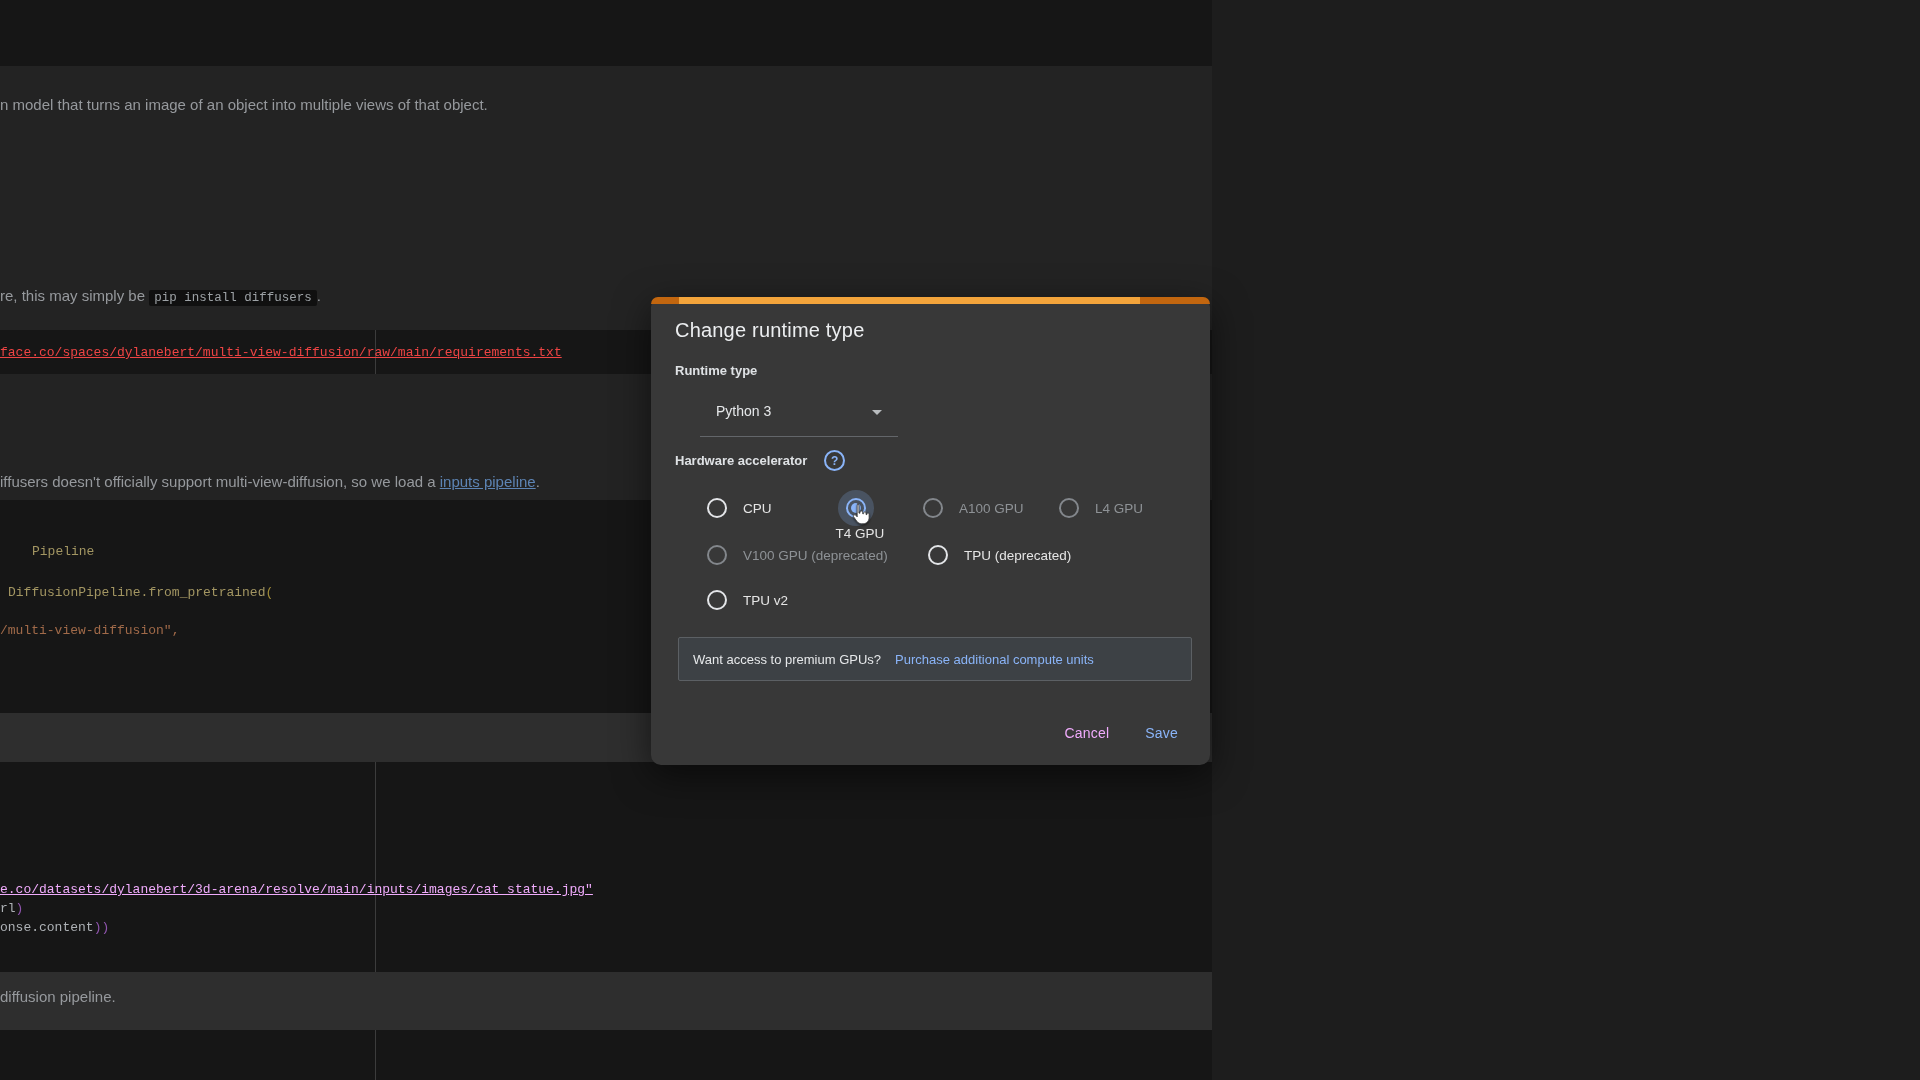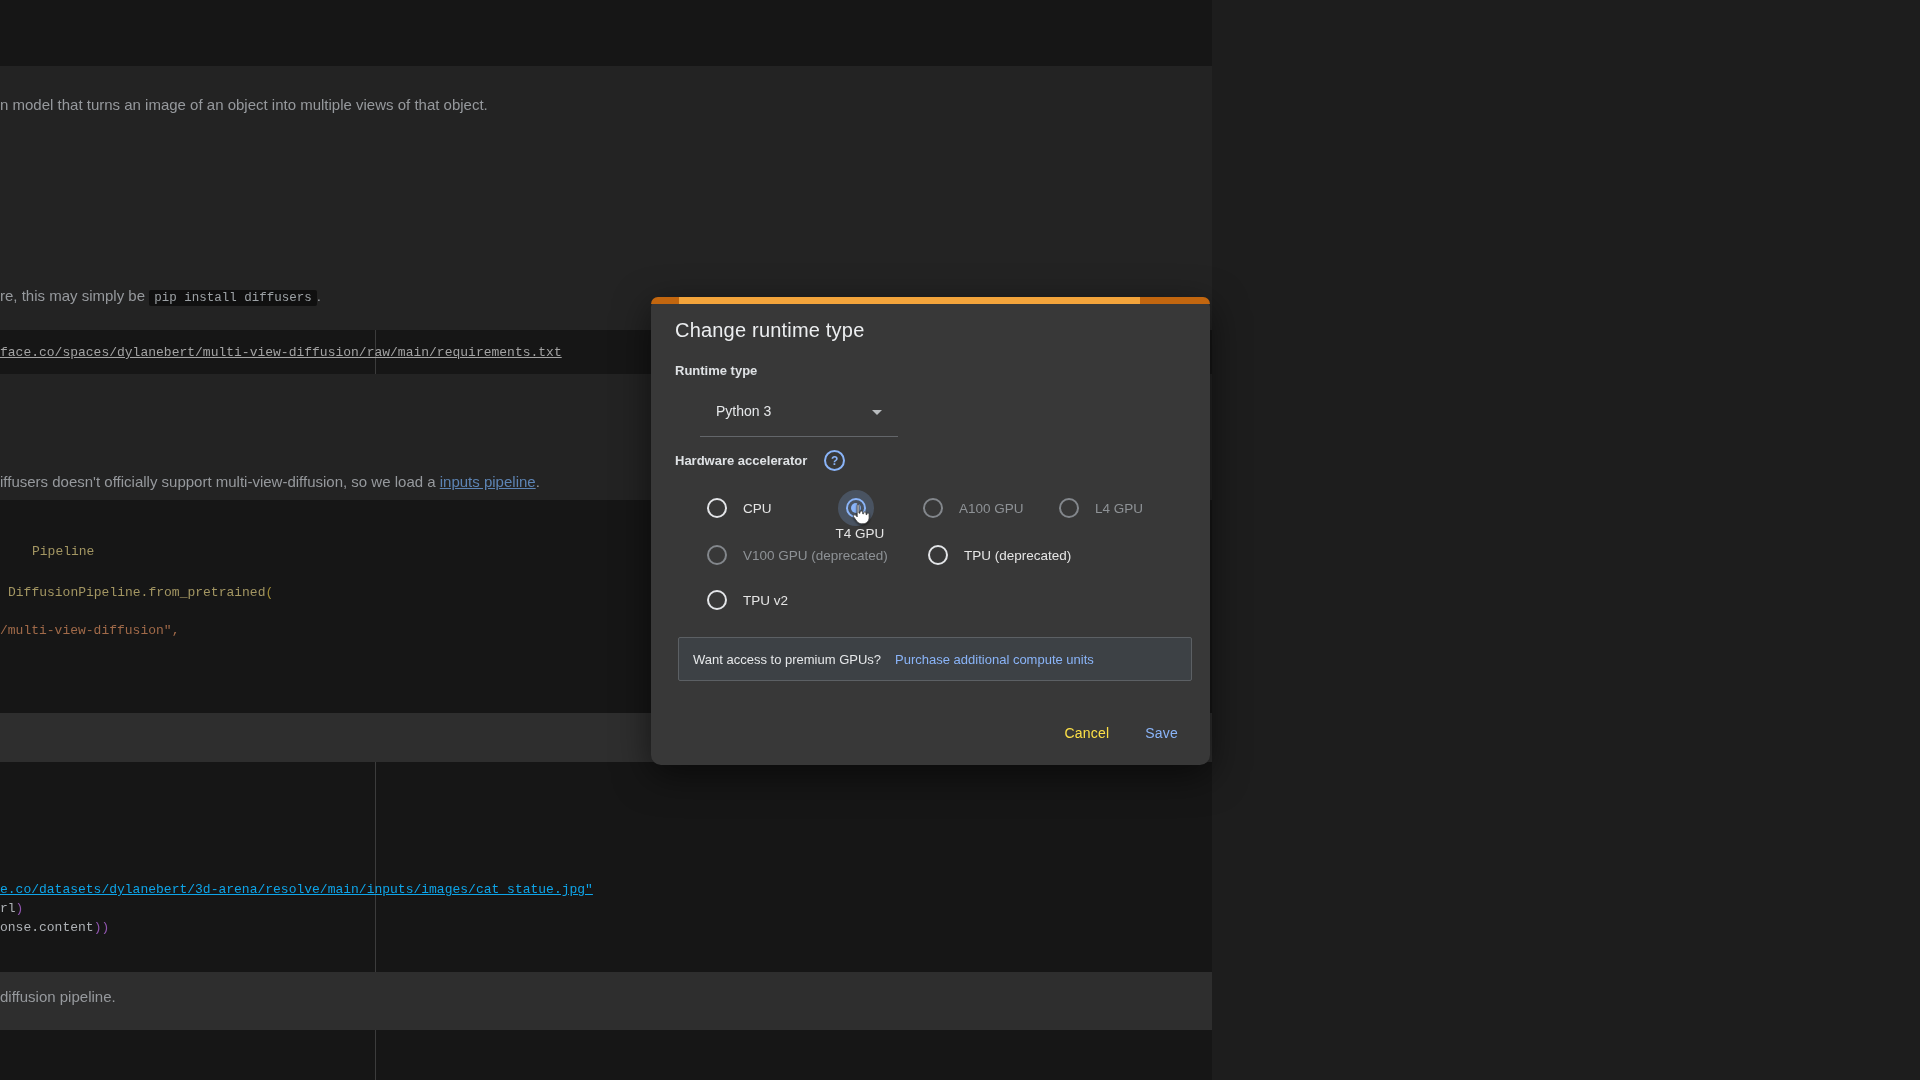--- a/index.html
+++ b/index.html
@@ -13,23 +13,23 @@
   .vline{position:absolute;left:375px;width:1px;background:#3c3c3c;}
   .md{position:absolute;left:0;color:#96999d;font-size:15px;white-space:pre;}
   .mono{font-family:"Liberation Mono","DejaVu Sans Mono",monospace;font-size:13px;white-space:pre;}
   .lnk{color:#5d84b4;text-decoration:underline;}
   .chip{font-family:"Liberation Mono","DejaVu Sans Mono",monospace;font-size:12.5px;
         background:#101010;color:#9da2a6;padding:1px 5px;border-radius:2px;}
   .code{position:absolute;left:0;color:#aeb2b6;}
   .tok-khaki{color:#a39662;}
   .tok-gold{color:#a08c38;}
   .tok-str{color:#a16a49;}
-  .tok-strlink{color:#0ea5e9;text-decoration:underline;}
+  .tok-strlink{color:#f0abfc;text-decoration:underline;}
   .tok-purple{color:#8e54ac;}
-  .req{position:absolute;left:0;color:#a3a3a3;text-decoration:underline;}
+  .req{position:absolute;left:0;color:#ef4444;text-decoration:underline;}
 
   
   .dialog{position:absolute;left:651px;top:297px;width:559px;height:468px;background:#383838;
           border-radius:10px;box-shadow:0 10px 36px rgba(0,0,0,.55);}
   .topbar{position:absolute;top:0;left:0;right:0;height:7px;border-radius:10px 10px 0 0;
           background:linear-gradient(90deg,var(--bar-dark) 0 5%,var(--bar-main) 5% 87.5%,var(--bar-dark) 87.5% 100%);}
   .dlg-title{position:absolute;left:24px;top:22px;font-size:20px;font-weight:500;color:#eceef0;letter-spacing:.2px;}
   .fld-label{position:absolute;font-size:13px;font-weight:700;color:#dfe2e5;}
   .runtime-label{left:24px;top:66px;}
   .hw-label-row{position:absolute;left:24px;top:153px;display:flex;align-items:center;gap:17px;}
@@ -61,21 +61,21 @@
               filter:drop-shadow(0 1px 1px rgba(0,0,0,.6));}
 
   .banner{position:absolute;left:27px;top:340px;width:514px;height:44px;border:1px solid #5c6064;border-radius:2px;
           background:#3d4145;display:flex;align-items:center;padding:0 14px;box-sizing:border-box;font-size:13px;}
   .banner .txt{color:#e6e8ea;}
   .banner .blink{color:var(--accent);margin-left:14px;cursor:pointer;text-decoration:none;}
 
   .actions{position:absolute;right:18px;top:419px;display:flex;gap:8px;}
   .btn{background:transparent;border:none;font-family:inherit;font-size:14px;font-weight:500;
        padding:9px 14px;cursor:pointer;border-radius:4px;letter-spacing:.2px;}
-  .btn.cancel{color:#fde047;}
+  .btn.cancel{color:#f0abfc;}
   .btn.save{color:var(--accent);}
 </style>
 </head>
 <body>
 
 <div class="stage">
 
   <div class="nb-col">
     <div class="cell" style="top:0;height:66px;"></div>
 

